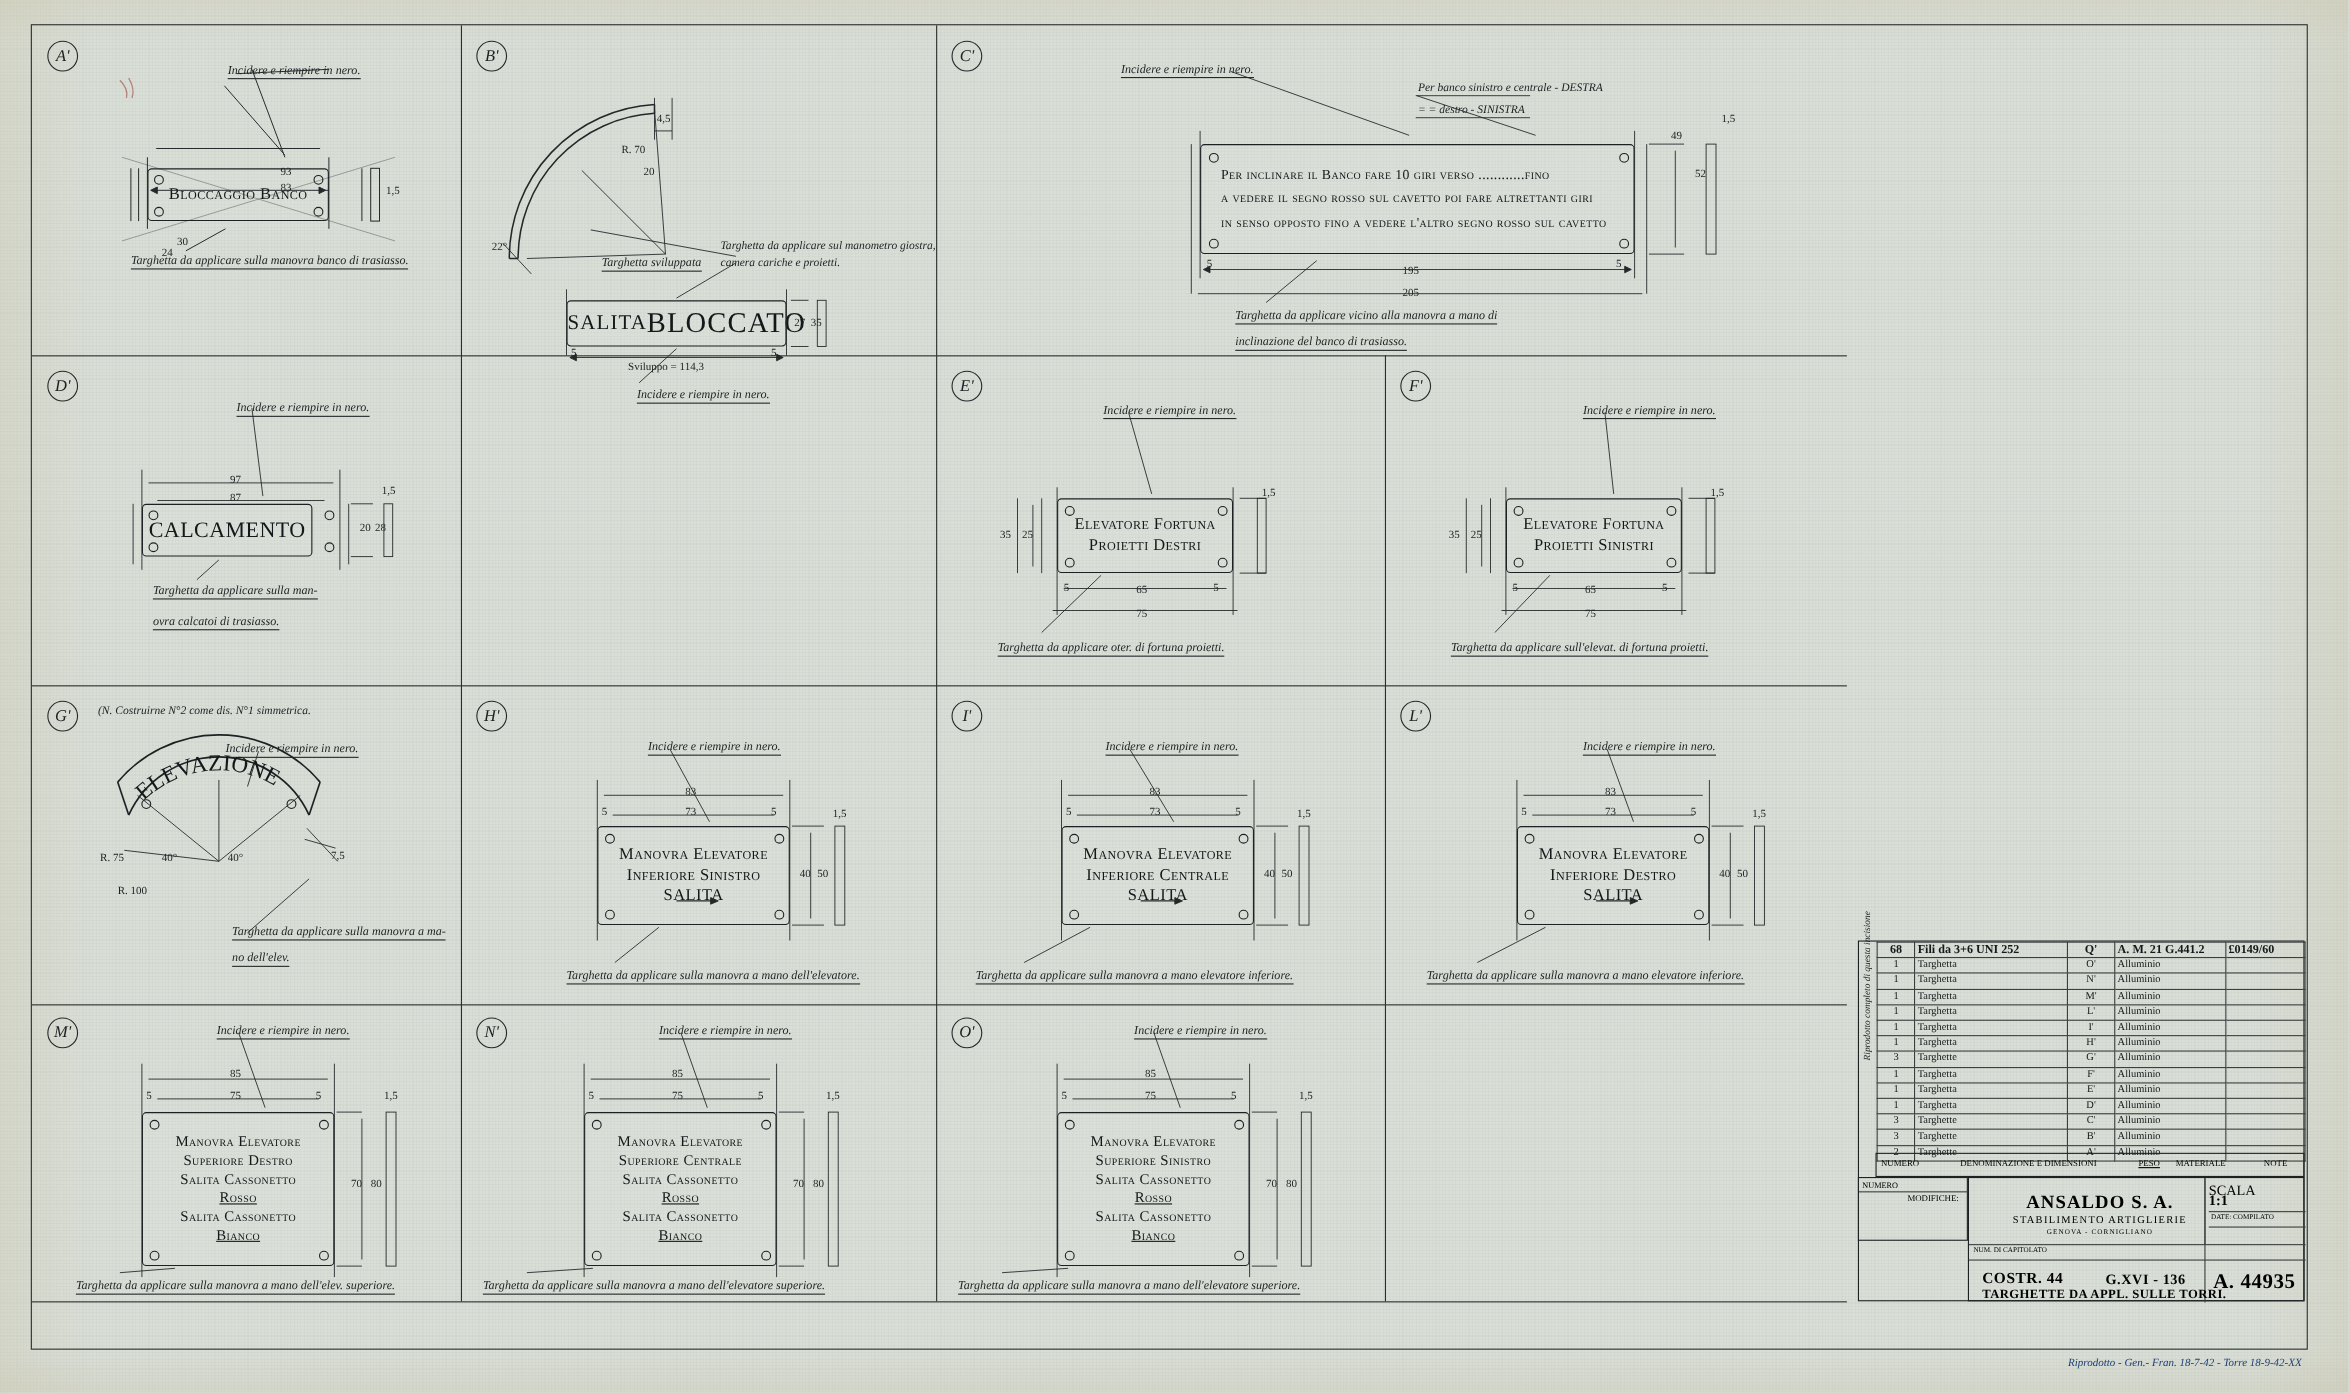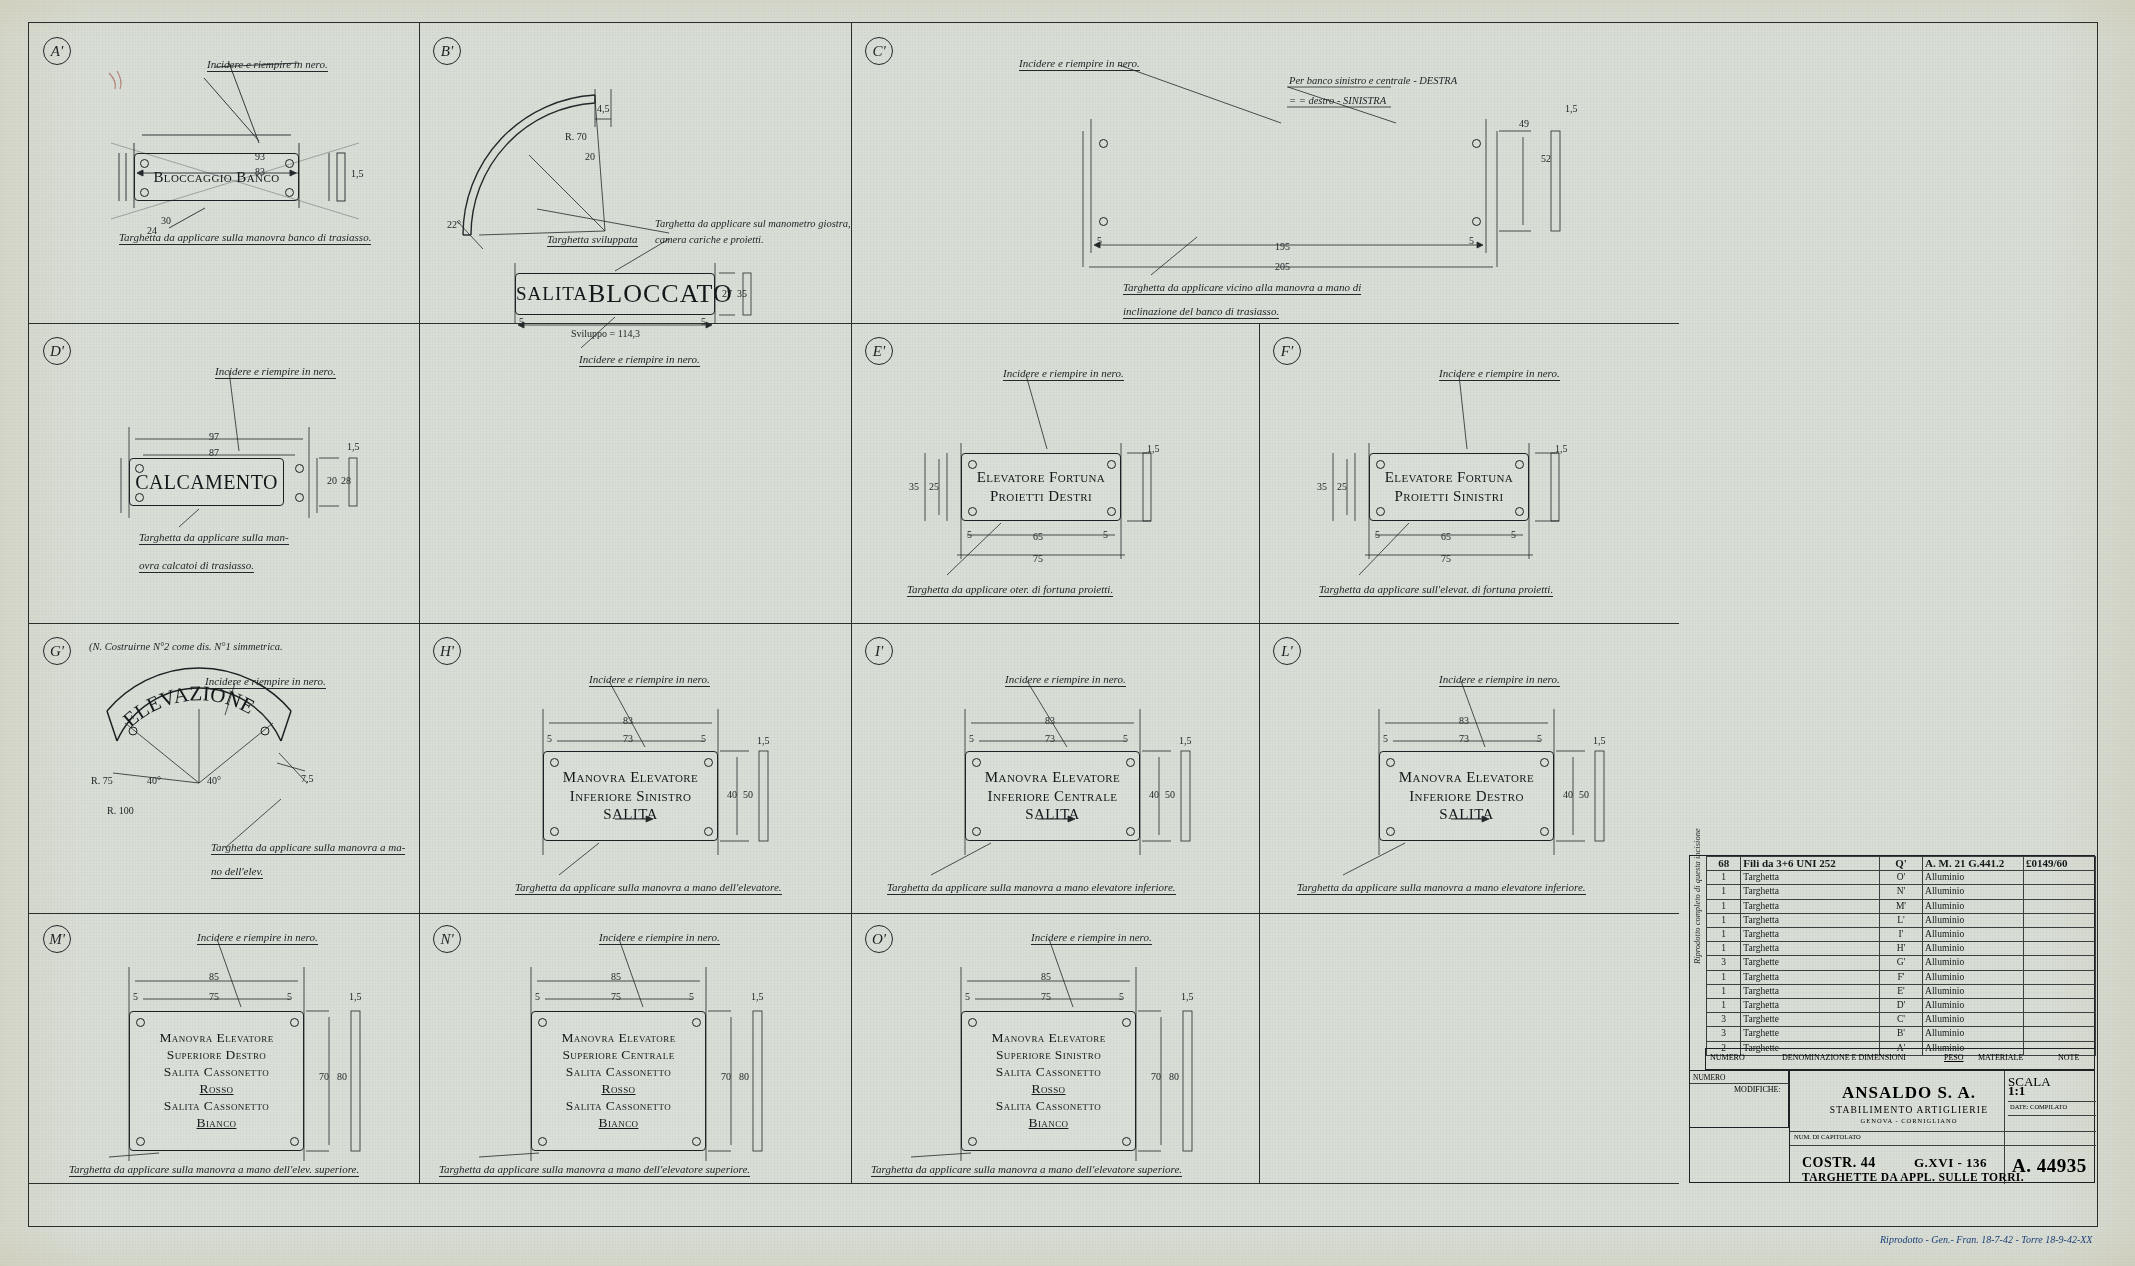--- a/index.html
+++ b/index.html
@@ -182,20 +182,25 @@
   </div>
 
   <div class="cell" style="left:822px;top:0;width:828px;height:300px;">
     <div class="refbadge" style="left:14px;top:14px;">C'</div>
     <div class="note" style="left:168px;top:34px;">Incidere e riempire in nero.</div>
     <div class="note nb" style="left:438px;top:52px;font-size:10.5px;">Per banco sinistro e centrale  -  DESTRA</div>
     <div class="note nb" style="left:438px;top:72px;font-size:10.5px;">=        =     destro        -  SINISTRA</div>
     <div class="note" style="left:272px;top:258px;">Targhetta da applicare vicino alla manovra a mano di</div>
     <div class="note" style="left:272px;top:282px;">inclinazione del banco di trasiasso.</div>
 
+    <div class="plate" style="left:240px;top:108px;width:395px;height:100px;align-items:flex-start;padding-left:18px;">
+      <div class="line sm" style="font-size:12.5px;margin:3px 0;">Per inclinare il Banco fare 10 giri verso ............fino</div>
+      <div class="line sm" style="font-size:12.5px;margin:3px 0;">a vedere il segno rosso sul cavetto poi fare altrettanti giri</div>
+      <div class="line sm" style="font-size:12.5px;margin:3px 0;">in senso opposto fino a vedere l'altro segno rosso sul cavetto</div>
+    </div>
     <div class="hole" style="left:248px;top:116px;"></div>
     <div class="hole" style="left:621px;top:116px;"></div>
     <div class="hole" style="left:248px;top:194px;"></div>
     <div class="hole" style="left:621px;top:194px;"></div>
 
     <div class="dimtext" style="left:246px;top:212px;">5</div>
     <div class="dimtext" style="left:618px;top:212px;">5</div>
     <div class="dimtext" style="left:424px;top:218px;">195</div>
     <div class="dimtext" style="left:424px;top:238px;">205</div>
     <div class="dimtext" style="left:668px;top:95px;">49</div>

